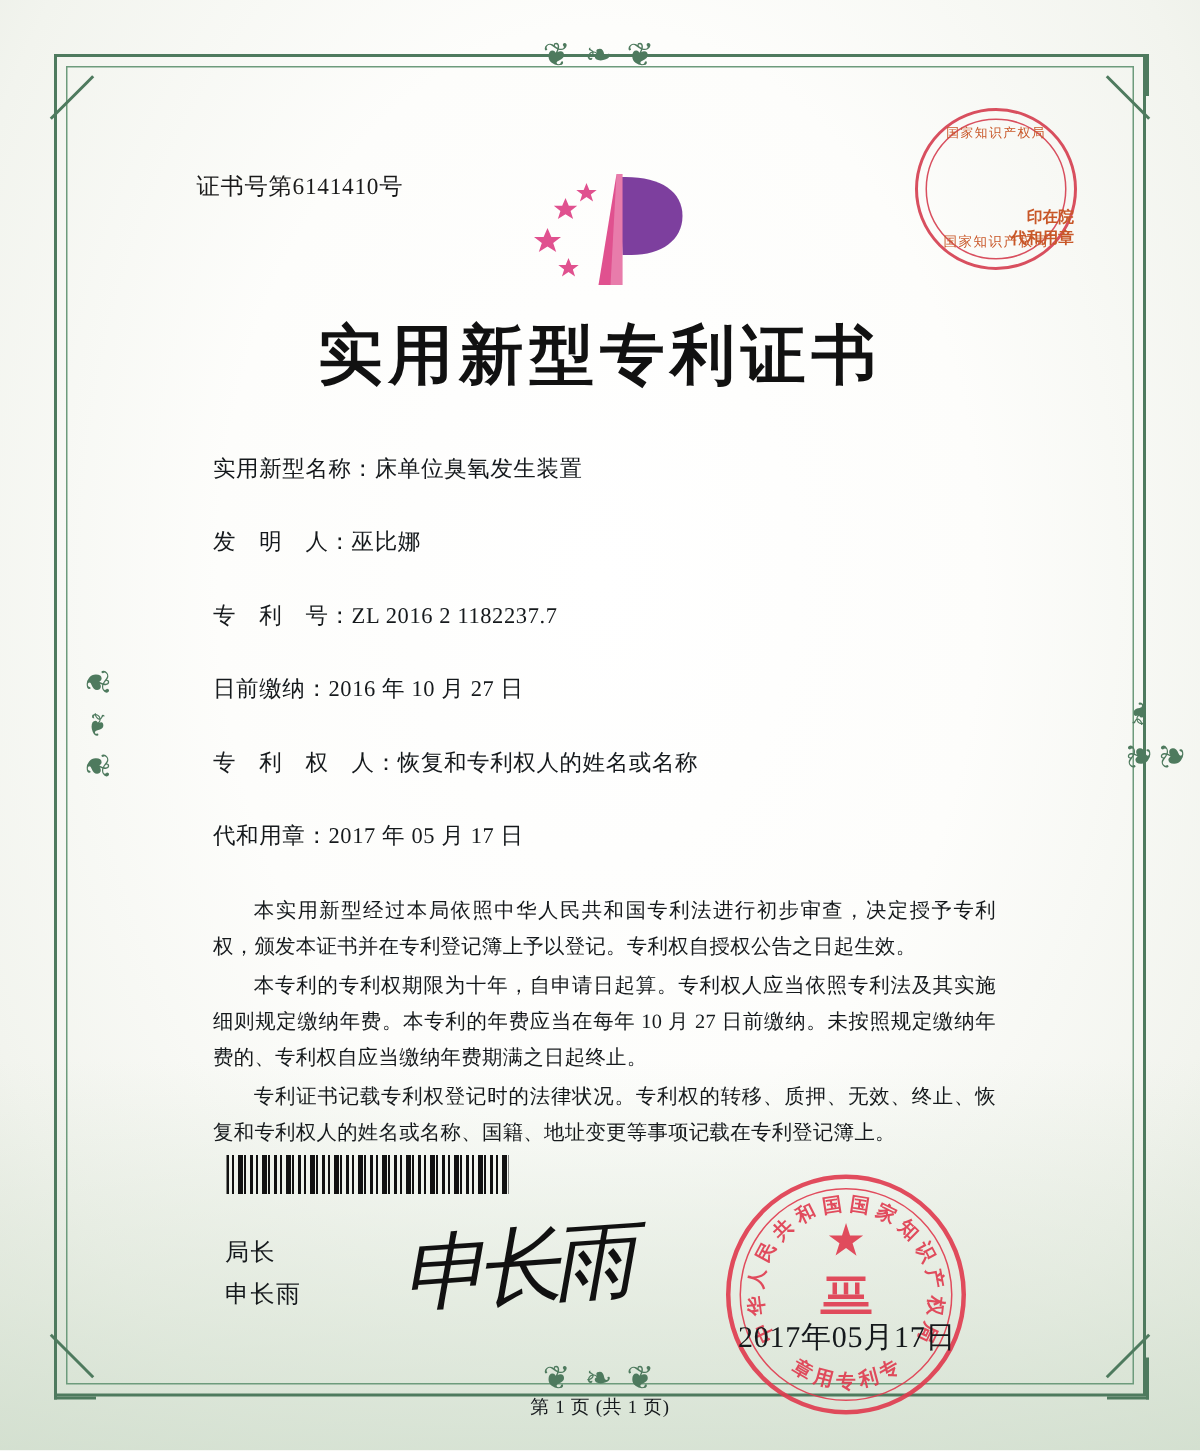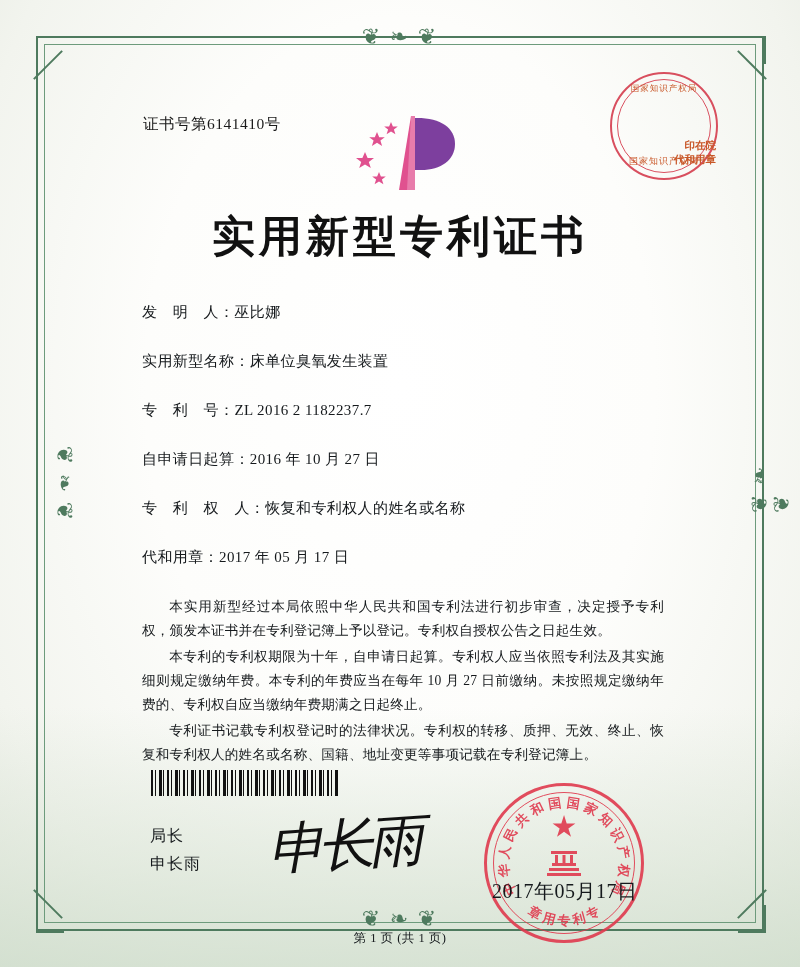--- a/index.html
+++ b/index.html
@@ -84,21 +84,20 @@
   .ornament.left { left: 26px; top: 50%; transform: translateY(-50%) rotate(90deg); }
   .ornament.right { left: 742px; top: 50%; transform: translateY(-50%) rotate(-90deg); }
 
   
   .cert-no {
     position: absolute;
     left: 131px; top: 114px;
     font-size: 15.5px;
     color: #1a1a1a;
     letter-spacing: 0.5px;
-    margin-left: 12px;
   }
 
   
   .logo {
     position: absolute;
     left: 355px; top: 110px;
     width: 120px; height: 85px;
   }
 
   
@@ -322,30 +321,30 @@
     <div class="inner-ring"></div>
     <div class="seal-arc">国家知识产权局</div>
     <div class="seal-mid">印在院<br>代和用章</div>
     <div class="seal-bot">国家知识产权局</div>
   </div>
 
   <div class="title">实用新型专利证书</div>
 
   <div class="fields">
     <div class="field">
+      <span class="lbl">实用新型名称：</span><span class="val">床单位臭氧发生装置</span>
+    </div>
+    <div class="field">
       <span class="lbl">发　明　人：</span><span class="val">巫比娜</span>
     </div>
     <div class="field">
-      <span class="lbl">实用新型名称：</span><span class="val">床单位臭氧发生装置</span>
-    </div>
-    <div class="field">
       <span class="lbl">专　利　号：</span><span class="val">ZL 2016 2 1182237.7</span>
     </div>
     <div class="field">
-      <span class="lbl">自申请日起算：</span><span class="val">2016 年 10 月 27 日</span>
+      <span class="lbl">日前缴纳：</span><span class="val">2016 年 10 月 27 日</span>
     </div>
     <div class="field">
       <span class="lbl">专　利　权　人：</span><span class="val">恢复和专利权人的姓名或名称</span>
     </div>
     <div class="field">
       <span class="lbl">代和用章：</span><span class="val">2017 年 05 月 17 日</span>
     </div>
   </div>
 
   <div class="body-text">

